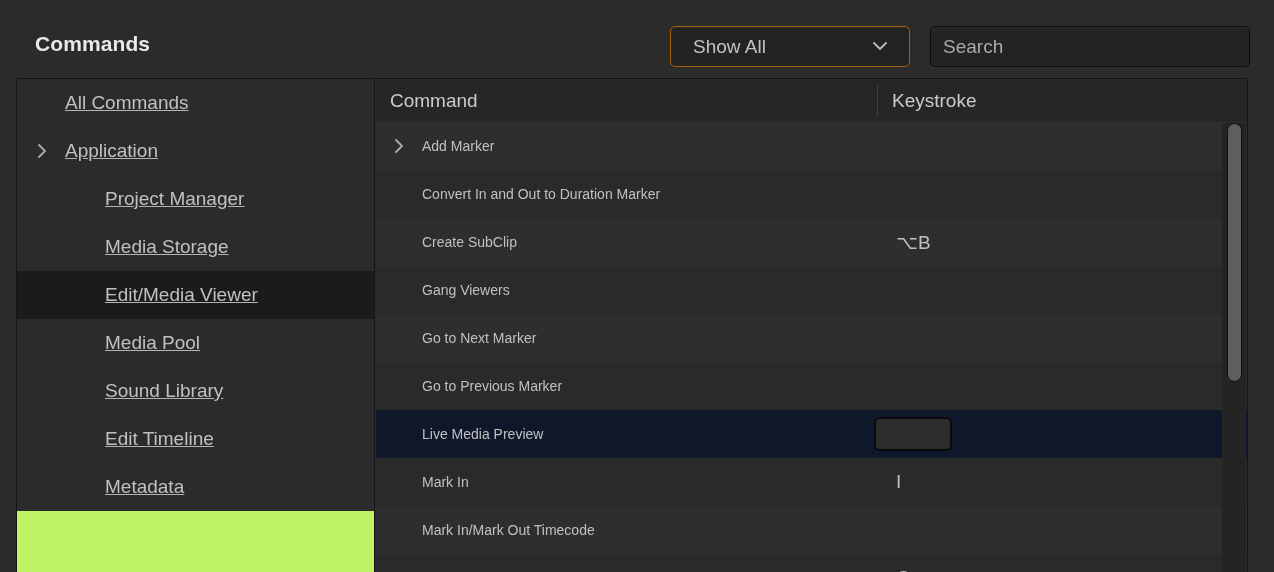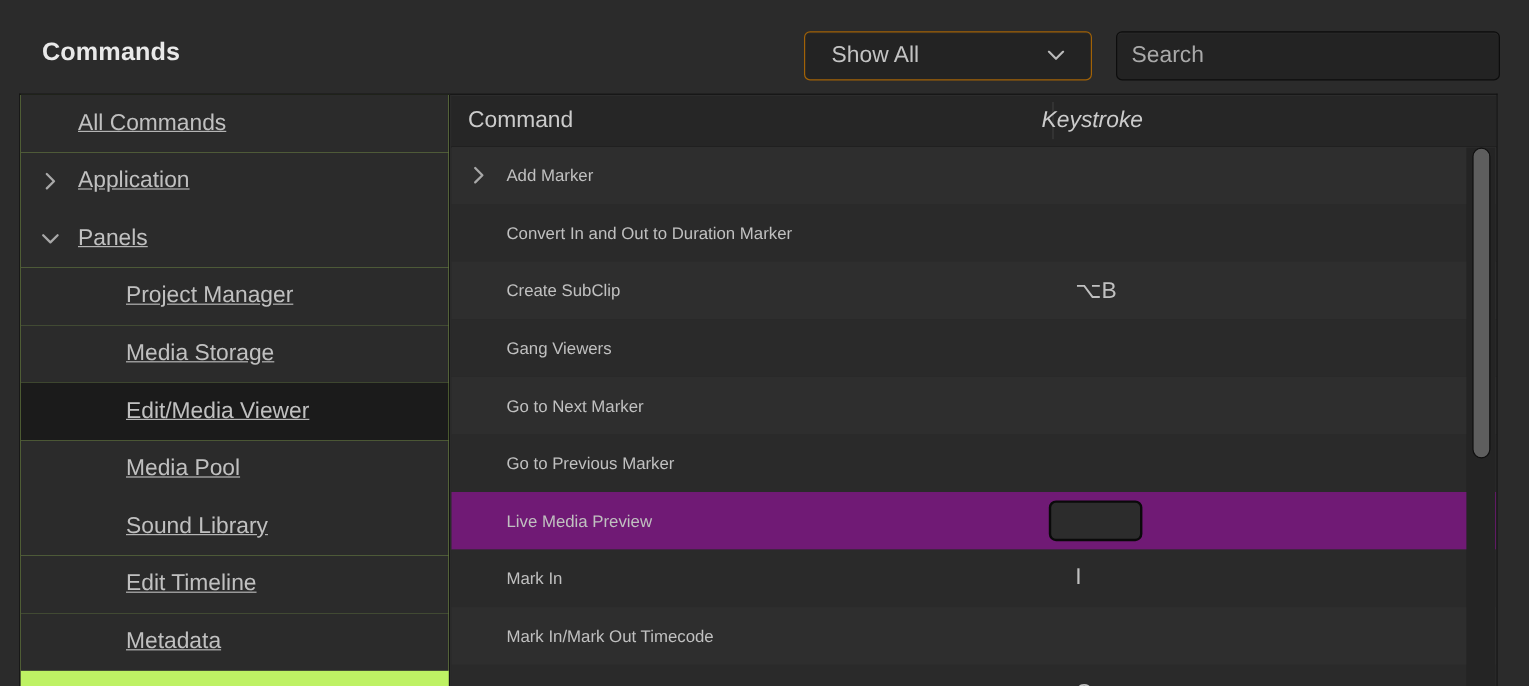--- a/index.html
+++ b/index.html
@@ -155,21 +155,21 @@
   }
   .th {
     position: absolute;
     top: 0; height: 43px;
     display: flex; align-items: center;
     font-size: 19px;
     color: #cbcbcb;
     cursor: default;
   }
   .th-command { left: 14px; }
-  .th-keystroke { left: 492px; font-style: italic; }
+  .th-keystroke { left: 516px; }
   .col-divider {
     position: absolute;
     left: 501px; top: 6px;
     width: 1px; height: 31px;
     background: #3d3d3d;
   }
 
   .rows {
     position: absolute;
     left: 0; top: 43px;
@@ -178,21 +178,21 @@
   }
   .row {
     position: relative;
     height: 48px;
     display: flex;
     align-items: center;
     cursor: default;
   }
   .row.even { background: #2e2e2e; }
   .row.odd  { background: #2a2a2a; }
-  .row.selected { background: #701a75; }
+  .row.selected { background: #0f172a; }
   .row .rtwisty {
     position: absolute;
     left: 14px;
     width: 18px; height: 18px;
     display: flex; align-items: center; justify-content: center;
   }
   .row .cmd {
     position: absolute;
     left: 46px;
     font-size: 14px;
@@ -273,28 +273,20 @@
           <span class="tlabel">All Commands</span>
         </div>
         <div class="tree-row depth0">
           <span class="twisty">
             <svg width="10" height="16" viewBox="0 0 10 16">
               <polyline points="2,2 8,8 2,14" fill="none" stroke="#a8a8a8" stroke-width="1.9" stroke-linecap="round" stroke-linejoin="round"></polyline>
             </svg>
           </span>
           <span class="tlabel">Application</span>
         </div>
-        <div class="tree-row depth0">
-          <span class="twisty">
-            <svg width="16" height="10" viewBox="0 0 16 10">
-              <polyline points="2,2 8,8 14,2" fill="none" stroke="#a8a8a8" stroke-width="1.9" stroke-linecap="round" stroke-linejoin="round"></polyline>
-            </svg>
-          </span>
-          <span class="tlabel">Panels</span>
-        </div>
         <div class="tree-row depth1">
           <span class="tlabel">Project Manager</span>
         </div>
         <div class="tree-row depth1">
           <span class="tlabel">Media Storage</span>
         </div>
         <div class="tree-row depth1 selected">
           <span class="tlabel">Edit/Media Viewer</span>
         </div>
         <div class="tree-row depth1">

